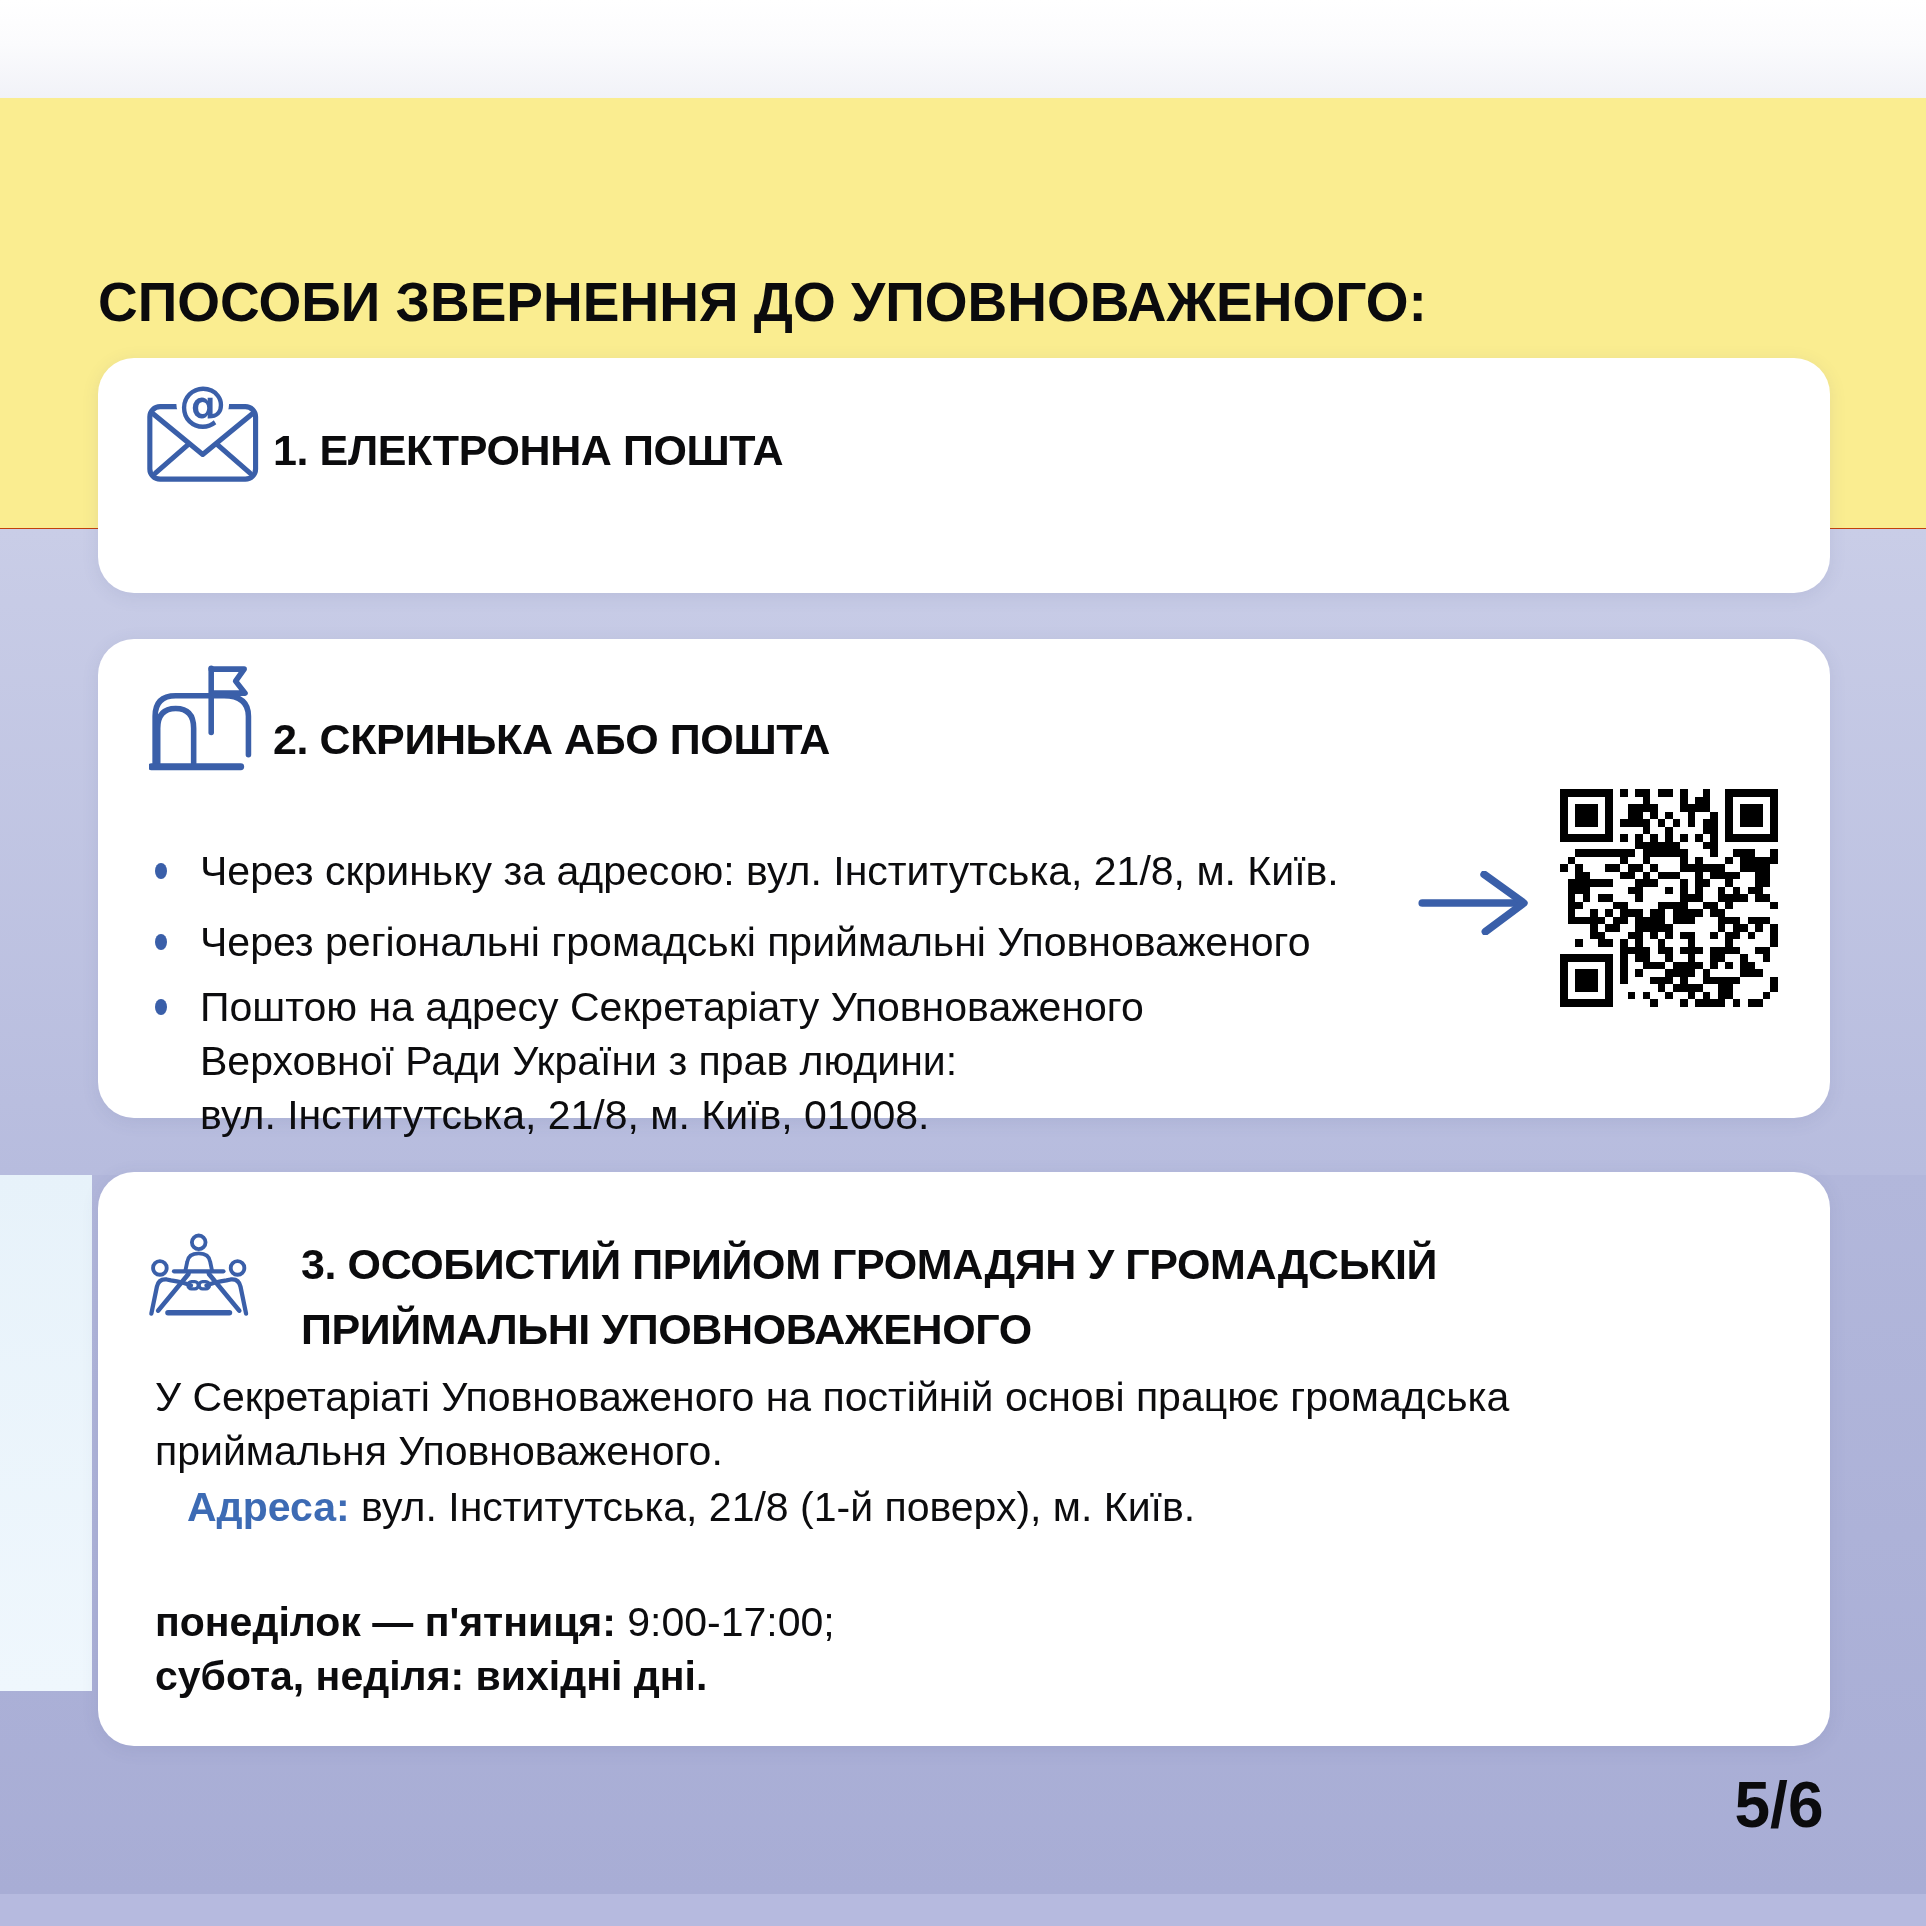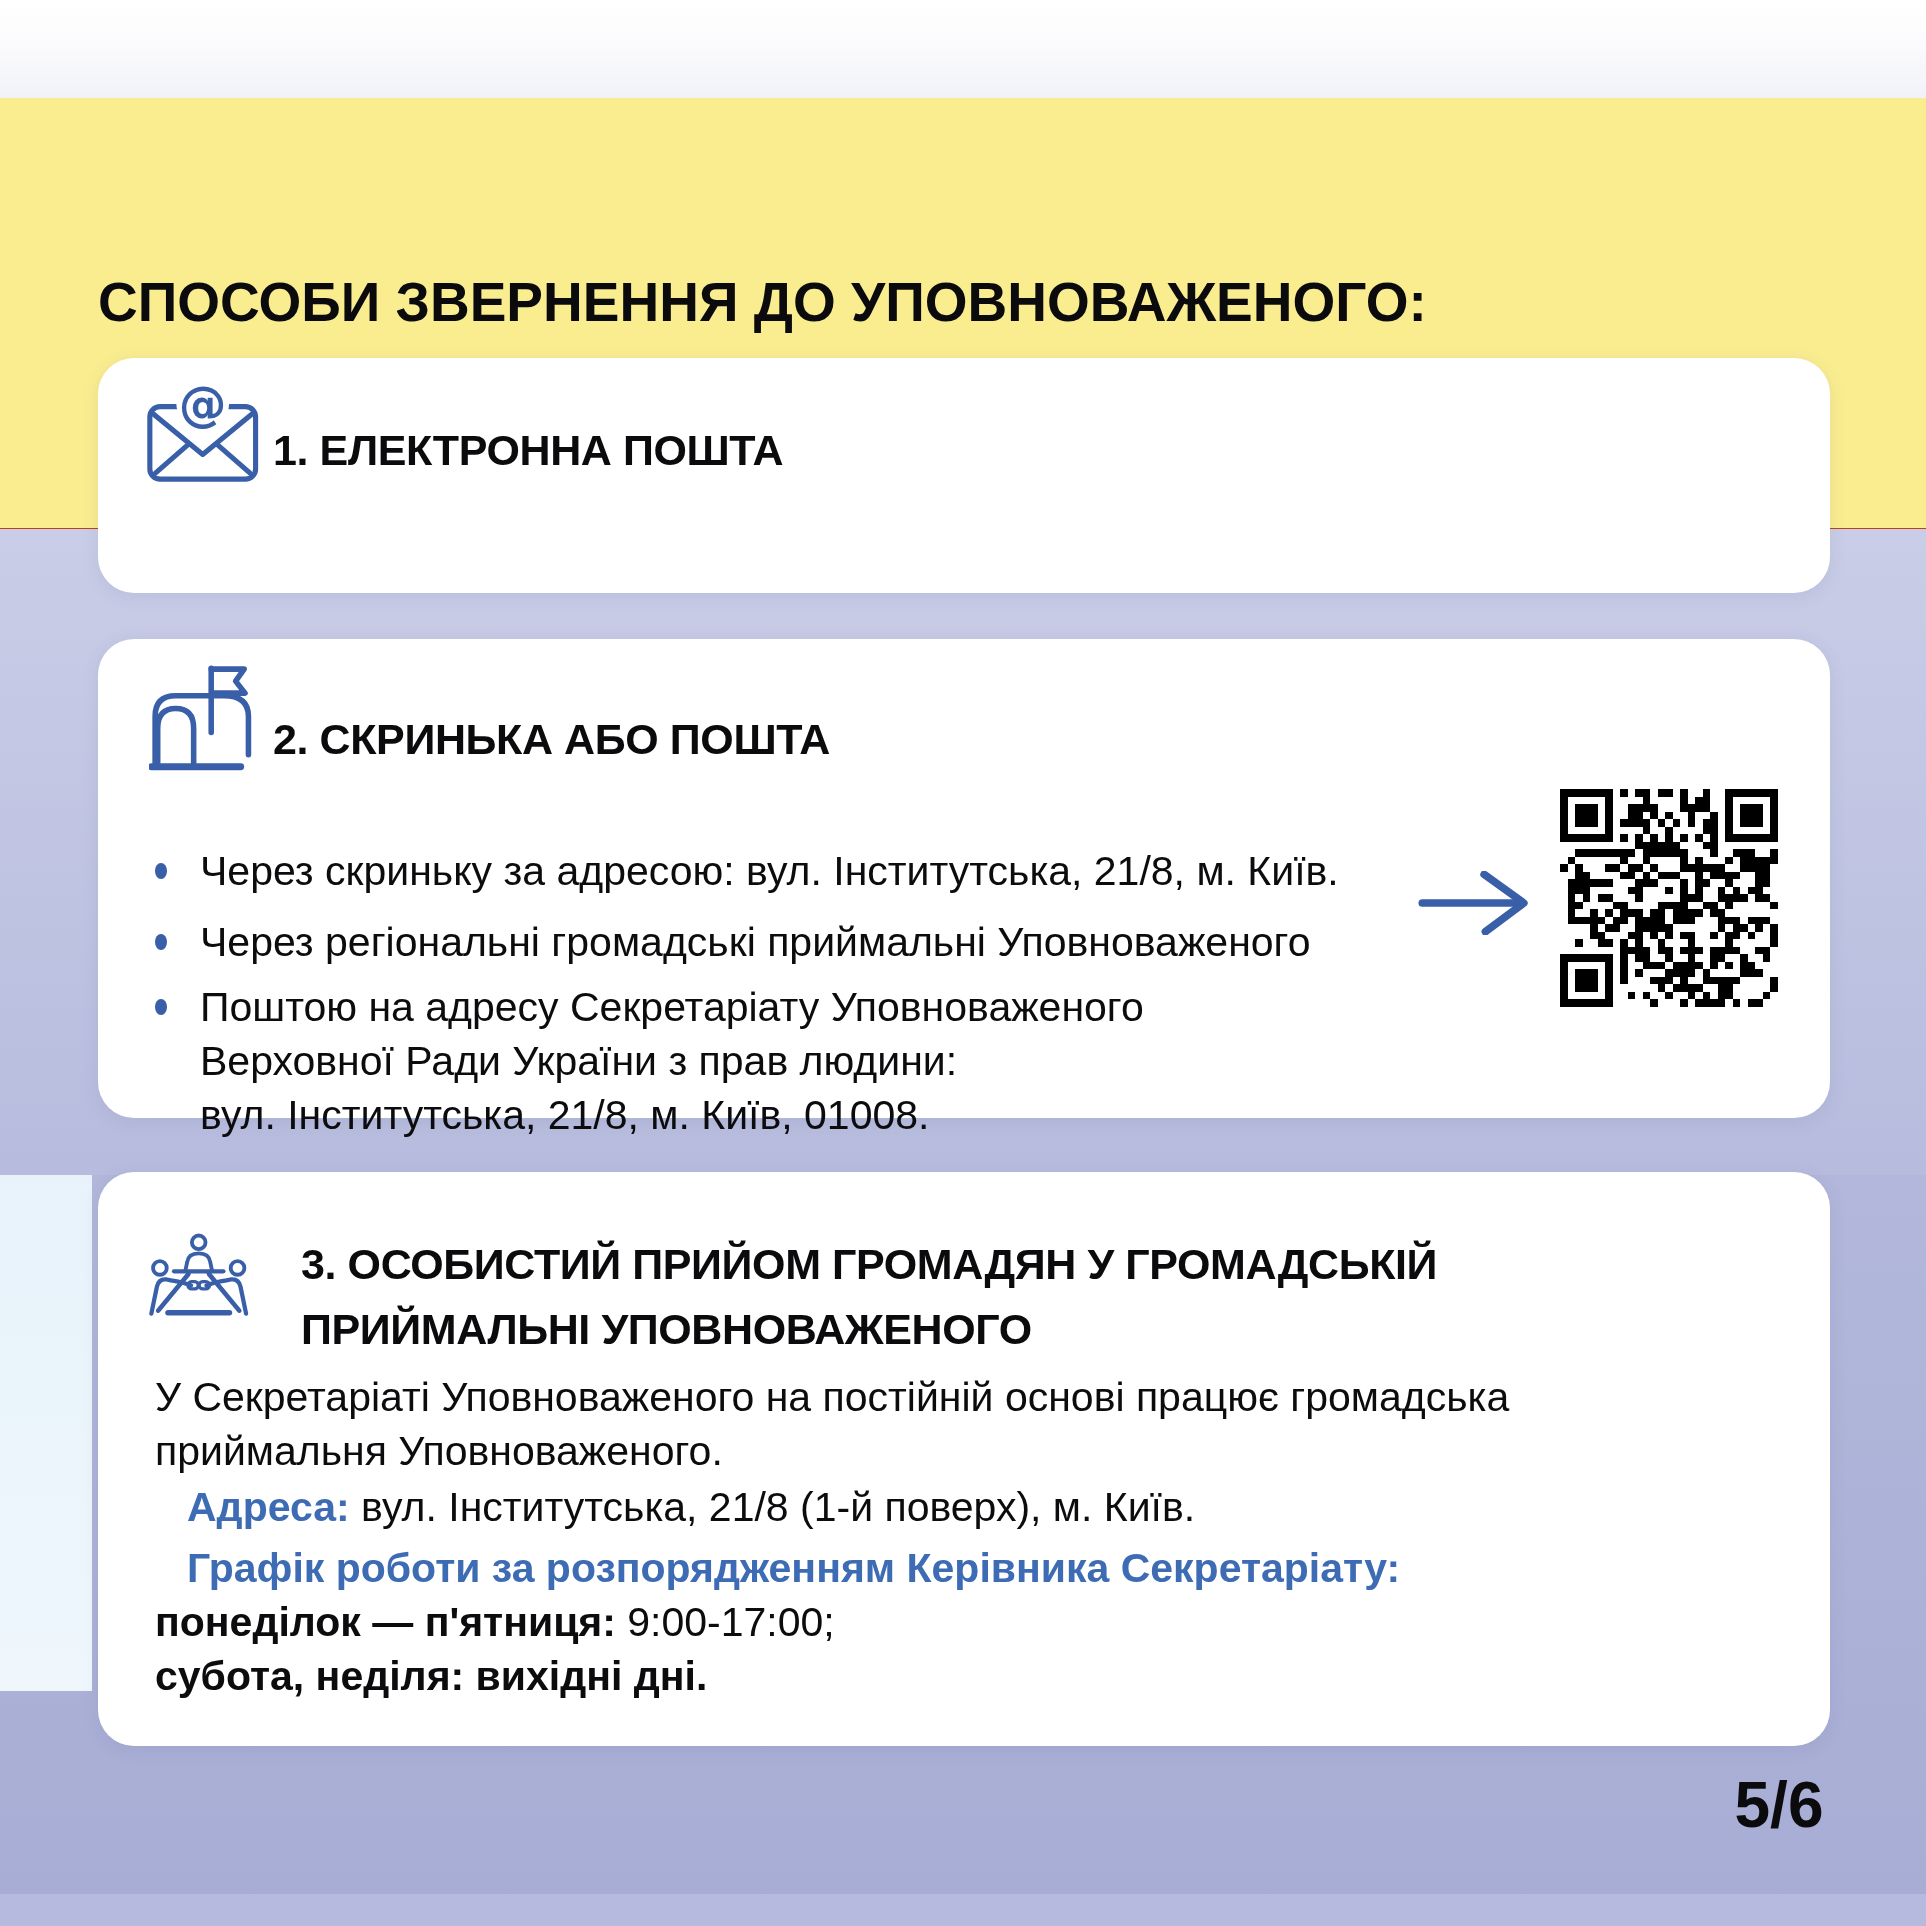--- a/index.html
+++ b/index.html
@@ -541,21 +541,20 @@
       <rect x="129" y="128" width="24" height="17" rx="8" stroke="#3A5FA9" stroke-width="8"></rect>
     </svg>
     <h2><span>3. ОСОБИСТИЙ ПРИЙОМ ГРОМАДЯН У ГРОМАДСЬКІЙ</span><br>
       <span>ПРИЙМАЛЬНІ УПОВНОВАЖЕНОГО</span></h2>
 
     <p class="paragraph"><span>У Секретаріаті Уповноваженого на постійній основі працює громадська</span><br>
       <span>приймальня Уповноваженого.</span></p>
 
     <p class="info-line info-address"><span class="blue-label">Адреса:</span><span> вул. Інститутська, 21/8 (1-й поверх), м. Київ.</span></p>
 
-    <p class="info-line info-schedule blue-label">Графік роботи за розпорядженням Керівника Секретаріату:</p>
 
     <p class="info-line info-weekdays"><span class="bold-black">понеділок — п'ятниця:</span><span> 9:00-17:00;</span></p>
 
     <p class="info-line info-weekend bold-black">субота, неділя: вихідні дні.</p>
   </section>
 
   <div class="page-number">5/6</div>
 </div>
 
 

